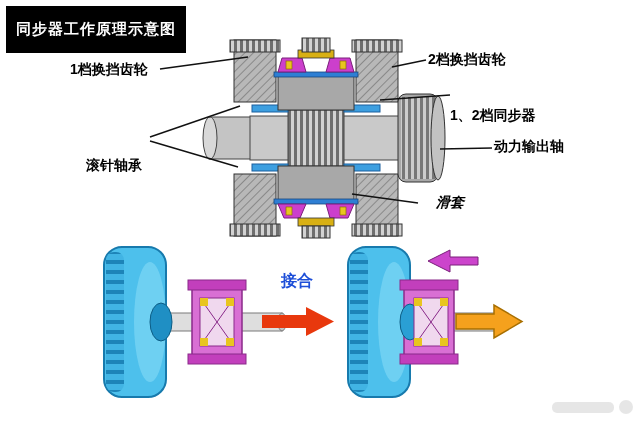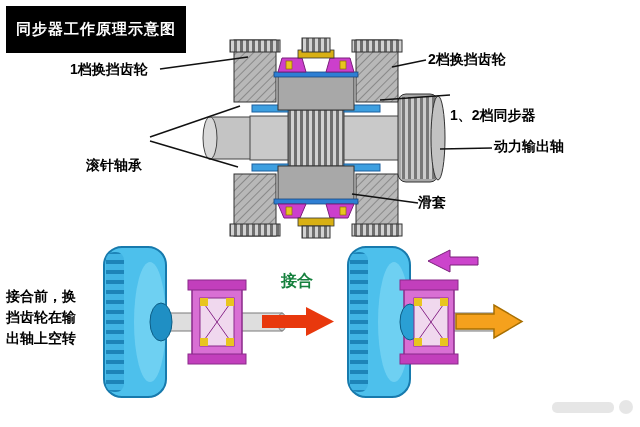--- a/index.html
+++ b/index.html
@@ -7,25 +7,25 @@
         font-family:"Liberation Sans",sans-serif;}
   .art{position:absolute;left:0;top:0;}
   .title-box{position:absolute;left:6px;top:6px;background:#000;color:#fff;
              font-size:15px;font-weight:bold;padding:14px 10px;letter-spacing:1px;}
   .lbl{position:absolute;font-size:14px;font-weight:bold;color:#000;white-space:nowrap;}
   .lbl-gear1{left:70px;top:61px;text-align:right;}
   .lbl-bearing{left:86px;top:129px;margin-top:28px;}
   .lbl-gear2{left:428px;top:51px;}
   .lbl-sync{left:450px;top:85px;margin-top:22px;}
   .lbl-output{left:494px;top:122px;margin-top:16px;}
-  .lbl-sleeve{left:418px;top:194px;}
+  .lbl-sleeve{left:436px;top:194px;font-style:italic;}
   .txt{position:absolute;font-size:14px;font-weight:bold;color:#000;line-height:1.5;}
   .txt-before{left:6px;top:286px;width:78px;}
   .txt-after{left:522px;top:280px;width:92px;}
-  .lbl-engage{position:absolute;left:281px;top:271px;font-size:16px;font-weight:bold;color:#15803d;}
+  .lbl-engage{position:absolute;left:281px;top:271px;font-size:16px;font-weight:bold;color:#1d4ed8;}
 </style>
 </head>
 <body>
 
 <div class="page">
 
   <svg class="art" width="640" height="427" viewBox="0 0 640 427">
     <defs>
       <pattern id="hatchA" width="6" height="6" patternUnits="userSpaceOnUse" patternTransform="rotate(45)">
         <rect width="6" height="6" fill="#b8b8b8"></rect>
@@ -177,16 +177,15 @@
 
   <div class="title-box">同步器工作原理示意图</div>
 
   <div class="lbl lbl-gear1">1档换挡齿轮</div>
   <div class="lbl lbl-bearing">滚针轴承</div>
   <div class="lbl lbl-gear2">2档换挡齿轮</div>
   <div class="lbl lbl-sync">1、2档同步器</div>
   <div class="lbl lbl-output">动力输出轴</div>
   <div class="lbl lbl-sleeve">滑套</div>
 
-  <div class="txt txt-before">接合前，换挡齿轮在输出轴上空转</div>
   <div class="lbl-engage">接合</div>
 
 </div>
 
 </body></html>

